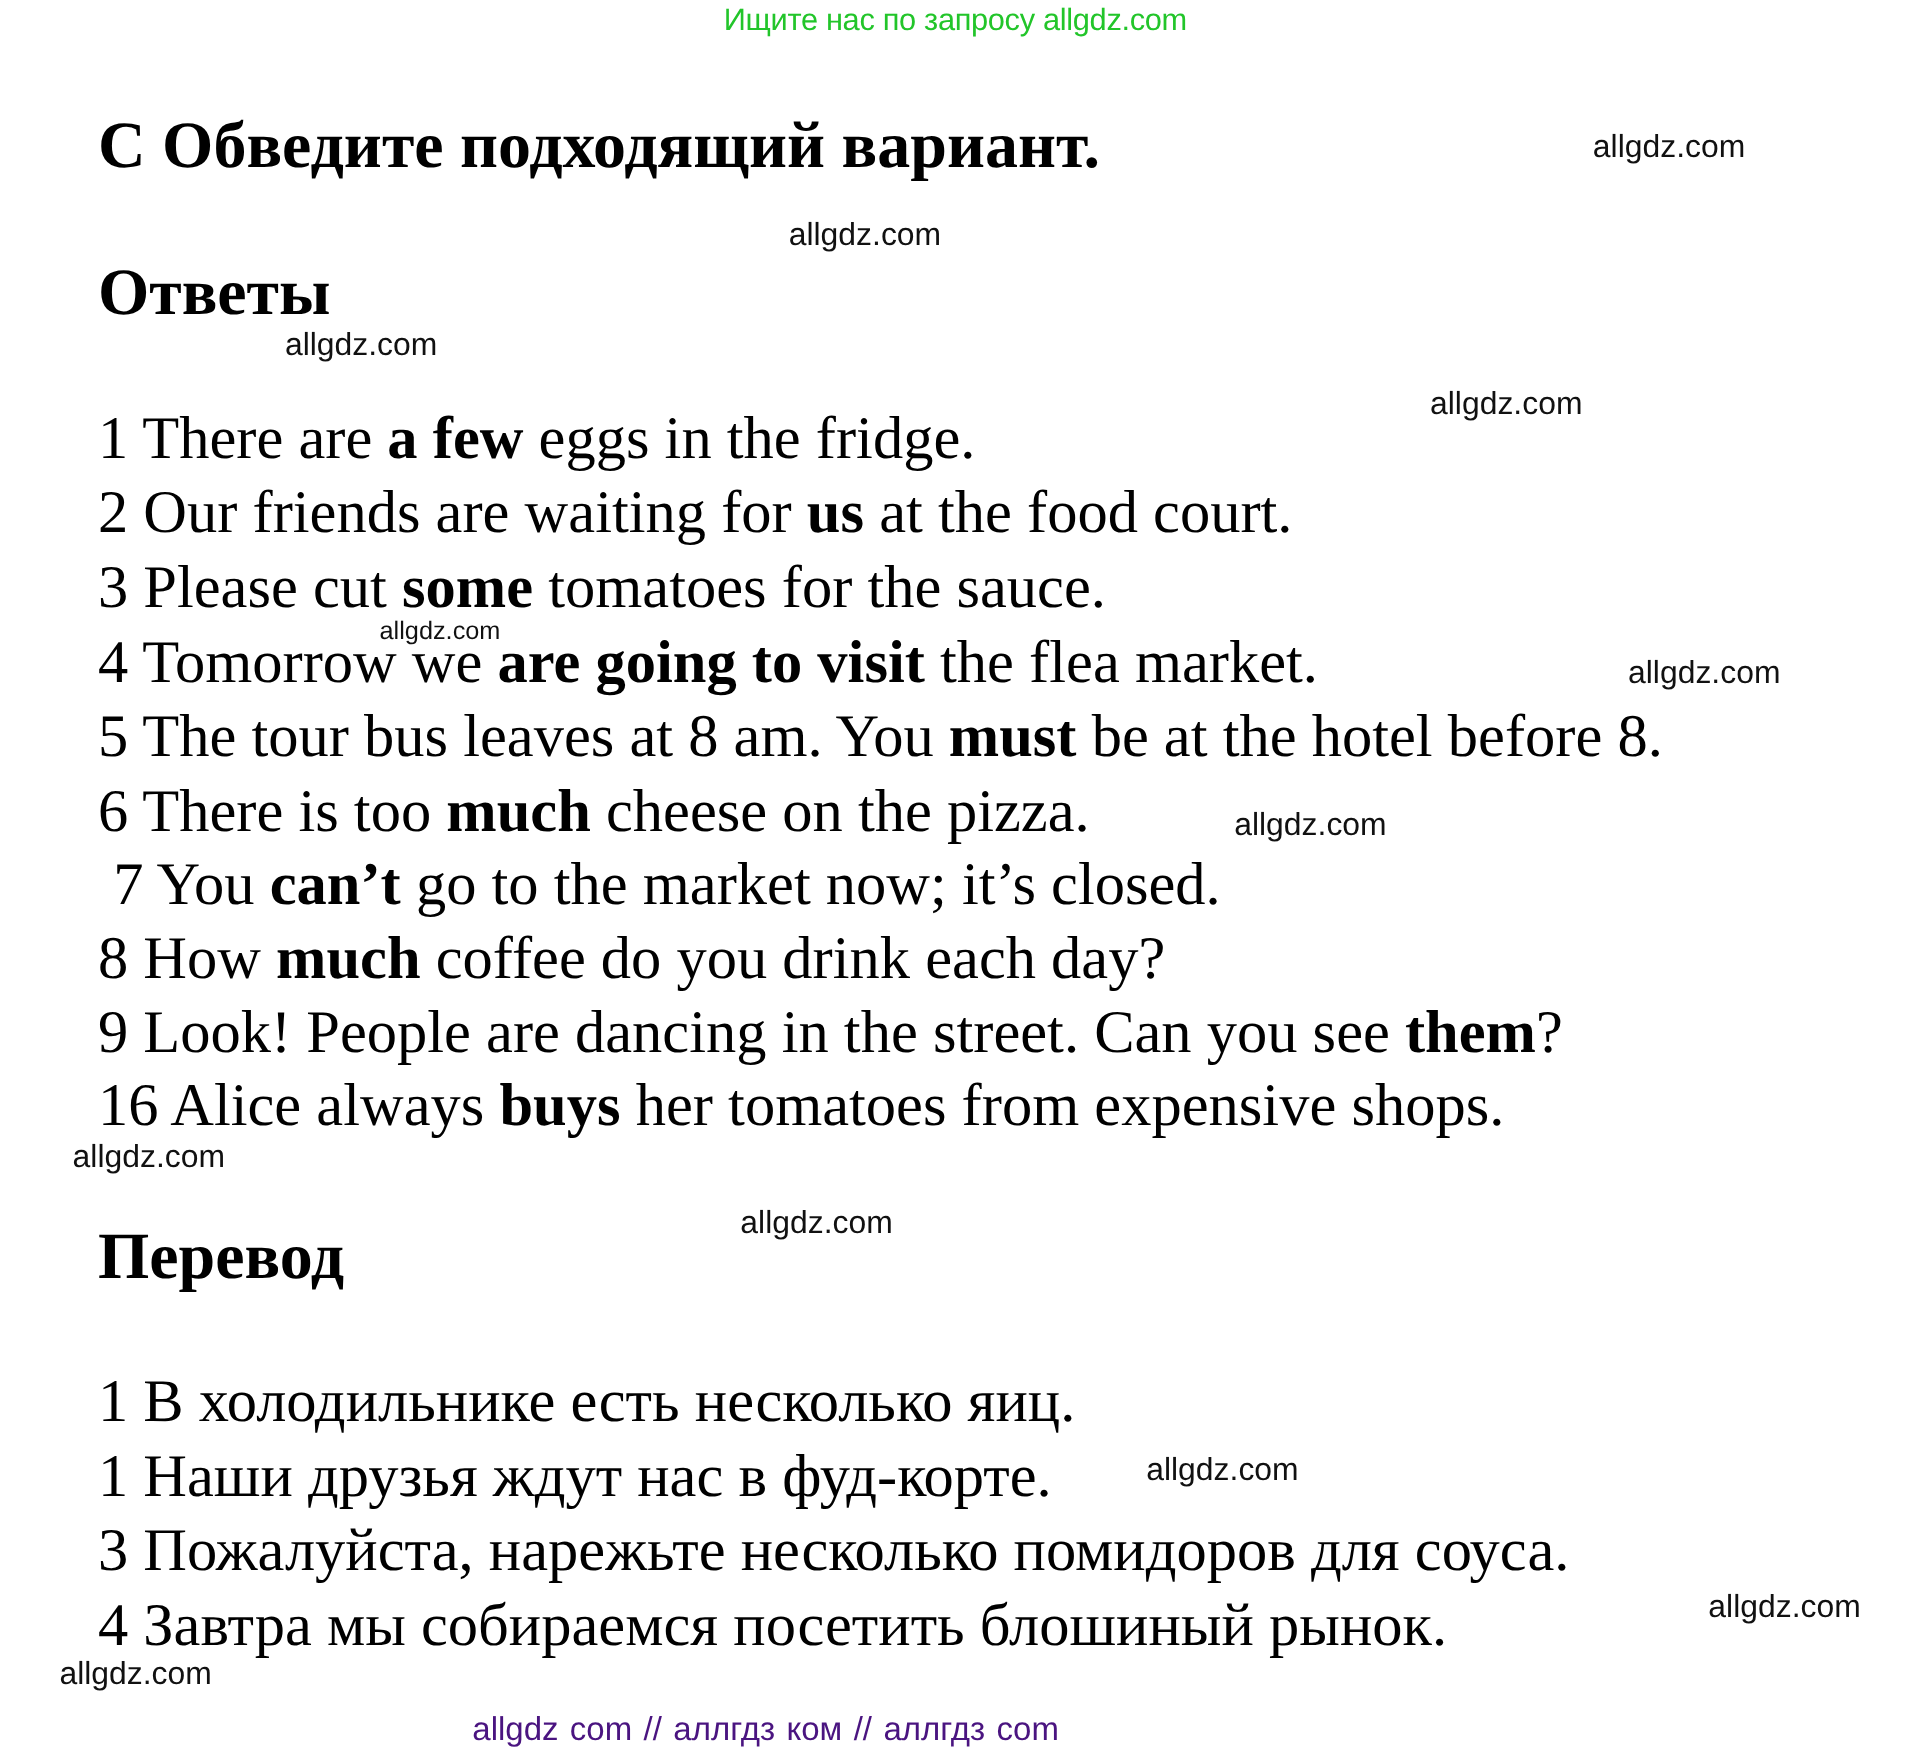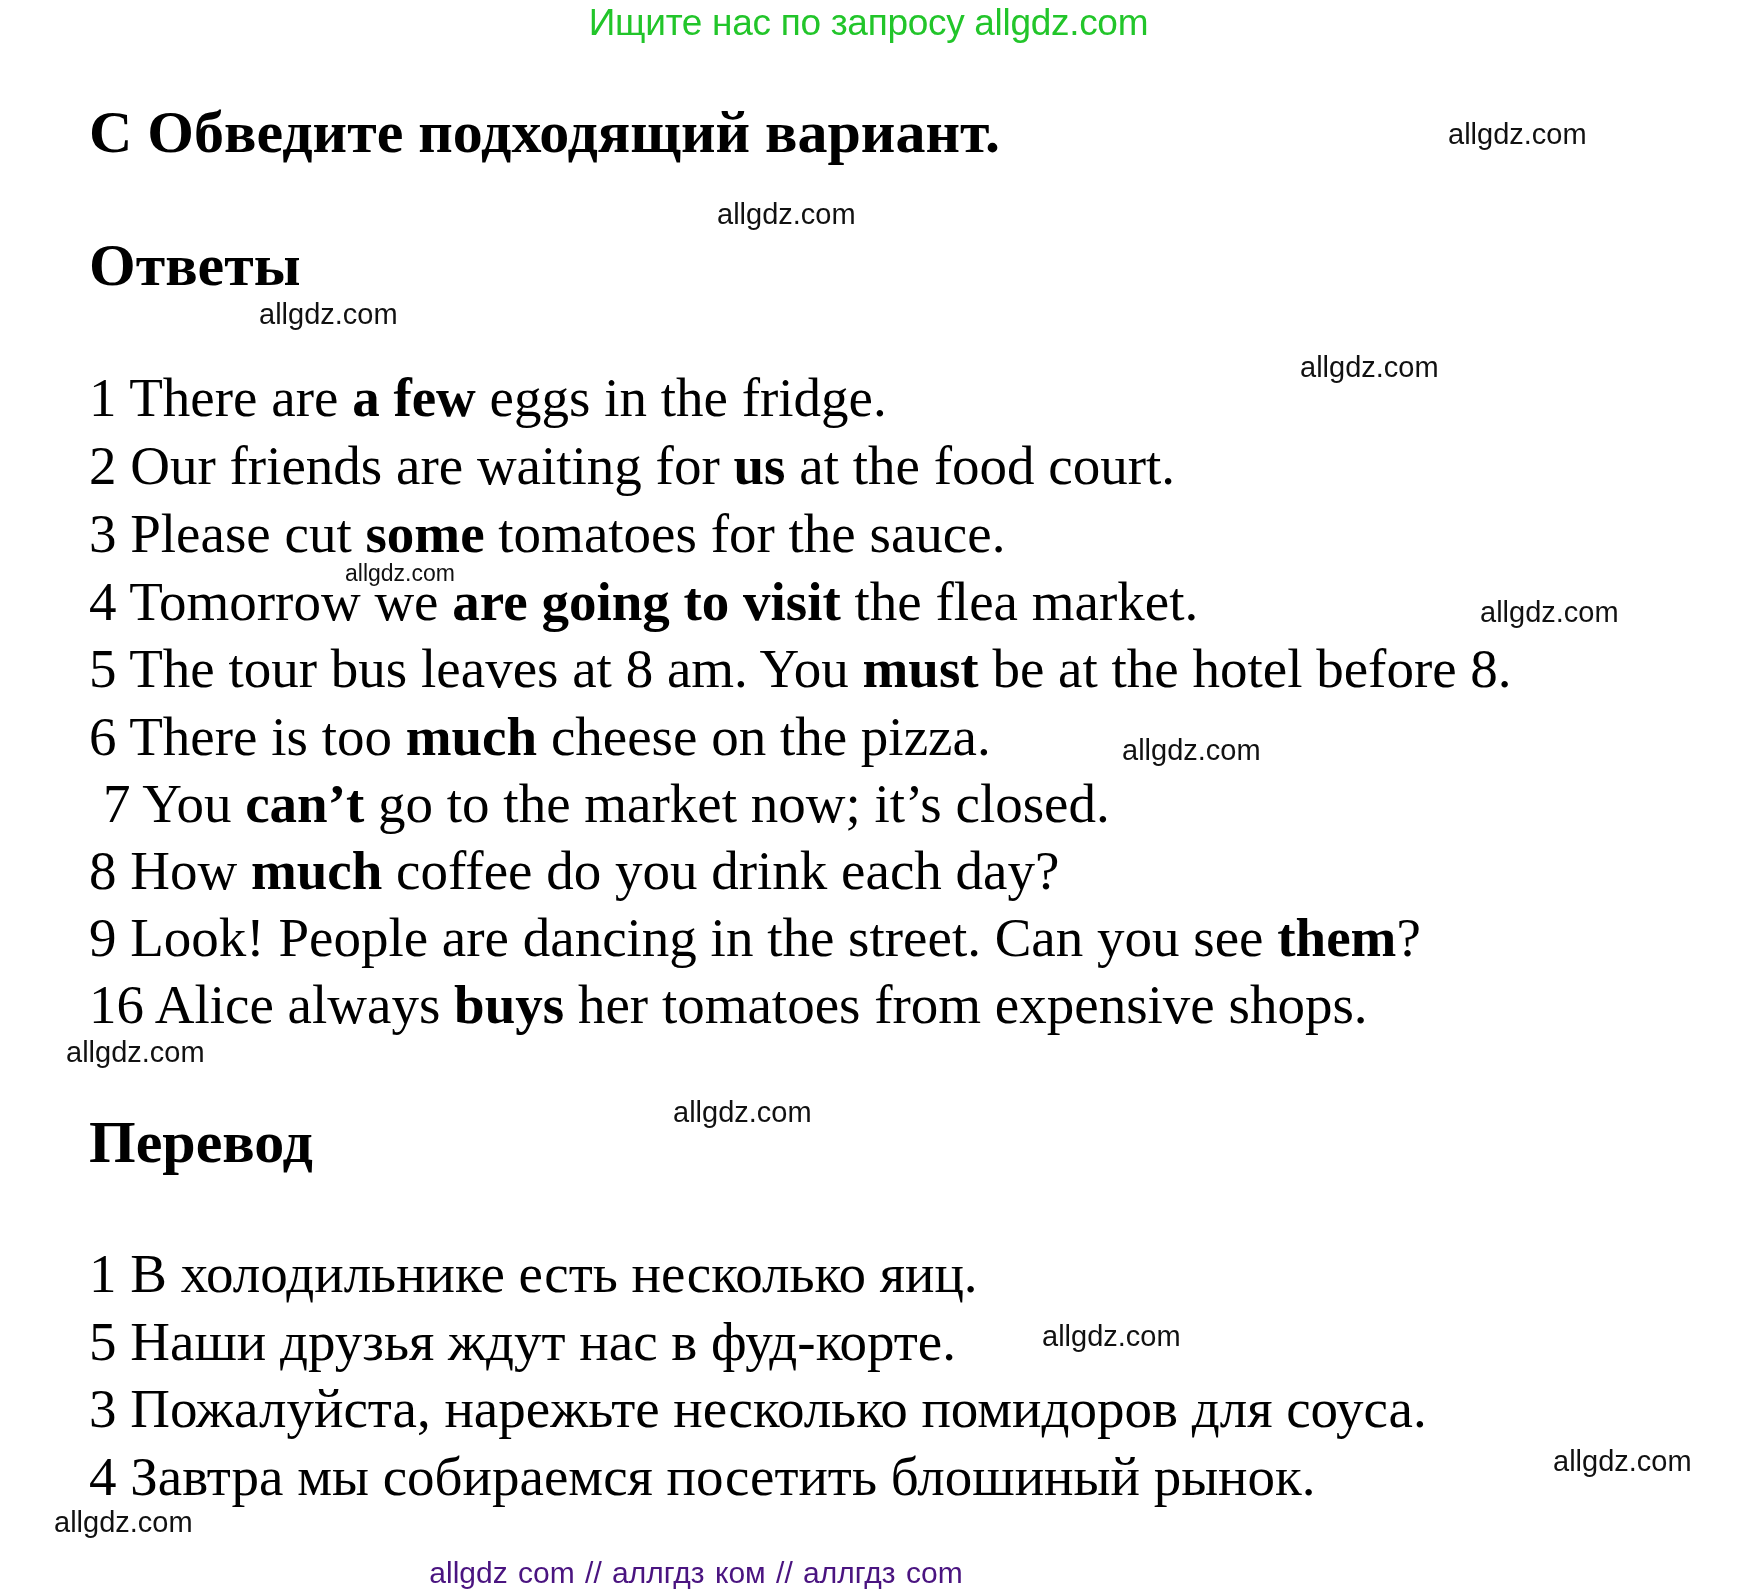--- a/index.html
+++ b/index.html
@@ -1,20 +1,20 @@
 <!DOCTYPE html>
 <html><head>
   <meta charset="utf-8">
   <style>
     html, body { margin: 0; padding: 0; background: #ffffff; }
     body { width: 1737px; height: 1591px; position: relative; overflow: hidden; }
     .abs { position: absolute; white-space: nowrap; }
     .banner {
       left: 0; width: 1737px; top: 2px; text-align: center;
-      font-family: "Liberation Sans", sans-serif; font-size: 37px;
+      font-family: "Liberation Sans", sans-serif; font-size: 28px;
       color: #22c52a; letter-spacing: -0.3px;
     }
     .wm {
       font-family: "Liberation Sans", sans-serif; font-size: 29px; color: #111111;
     }
     .wm.small { font-size: 23px; }
     .heading {
       font-family: "Liberation Serif", serif; font-weight: bold; color: #000;
       font-size: 60px; left: 89px;
     }
@@ -58,21 +58,21 @@
 <div class="abs wm small" style="left:345px; top:560px;">allgdz.com</div>
 <div class="abs wm" style="left:1480px; top:596px;">allgdz.com</div>
 <div class="abs wm" style="left:1122px; top:734px;">allgdz.com</div>
 <div class="abs wm" style="left:66px; top:1036px;">allgdz.com</div>
 <div class="abs wm" style="left:673px; top:1096px;">allgdz.com</div>
 
 <div class="abs heading" style="top:1108px;">Перевод</div>
 
 <div>
   <div class="abs line" style="top:1240px;">1 В холодильнике есть несколько яиц.</div>
-  <div class="abs line" style="top:1308px;">5 Наши друзья ждут нас в фуд-корте.</div>
+  <div class="abs line" style="top:1308px;">1 Наши друзья ждут нас в фуд-корте.</div>
   <div class="abs line" style="top:1375px;">3 Пожалуйста, нарежьте несколько помидоров для соуса.</div>
   <div class="abs line" style="top:1443px;">4 Завтра мы собираемся посетить блошиный рынок.</div>
 </div>
 
 <div class="abs wm" style="left:1042px; top:1320px;">allgdz.com</div>
 <div class="abs wm" style="left:1553px; top:1445px;">allgdz.com</div>
 <div class="abs wm" style="left:54px; top:1506px;">allgdz.com</div>
 
 <div class="abs footer">allgdz com  //  аллгдз ком  //  аллгдз com</div>
 

